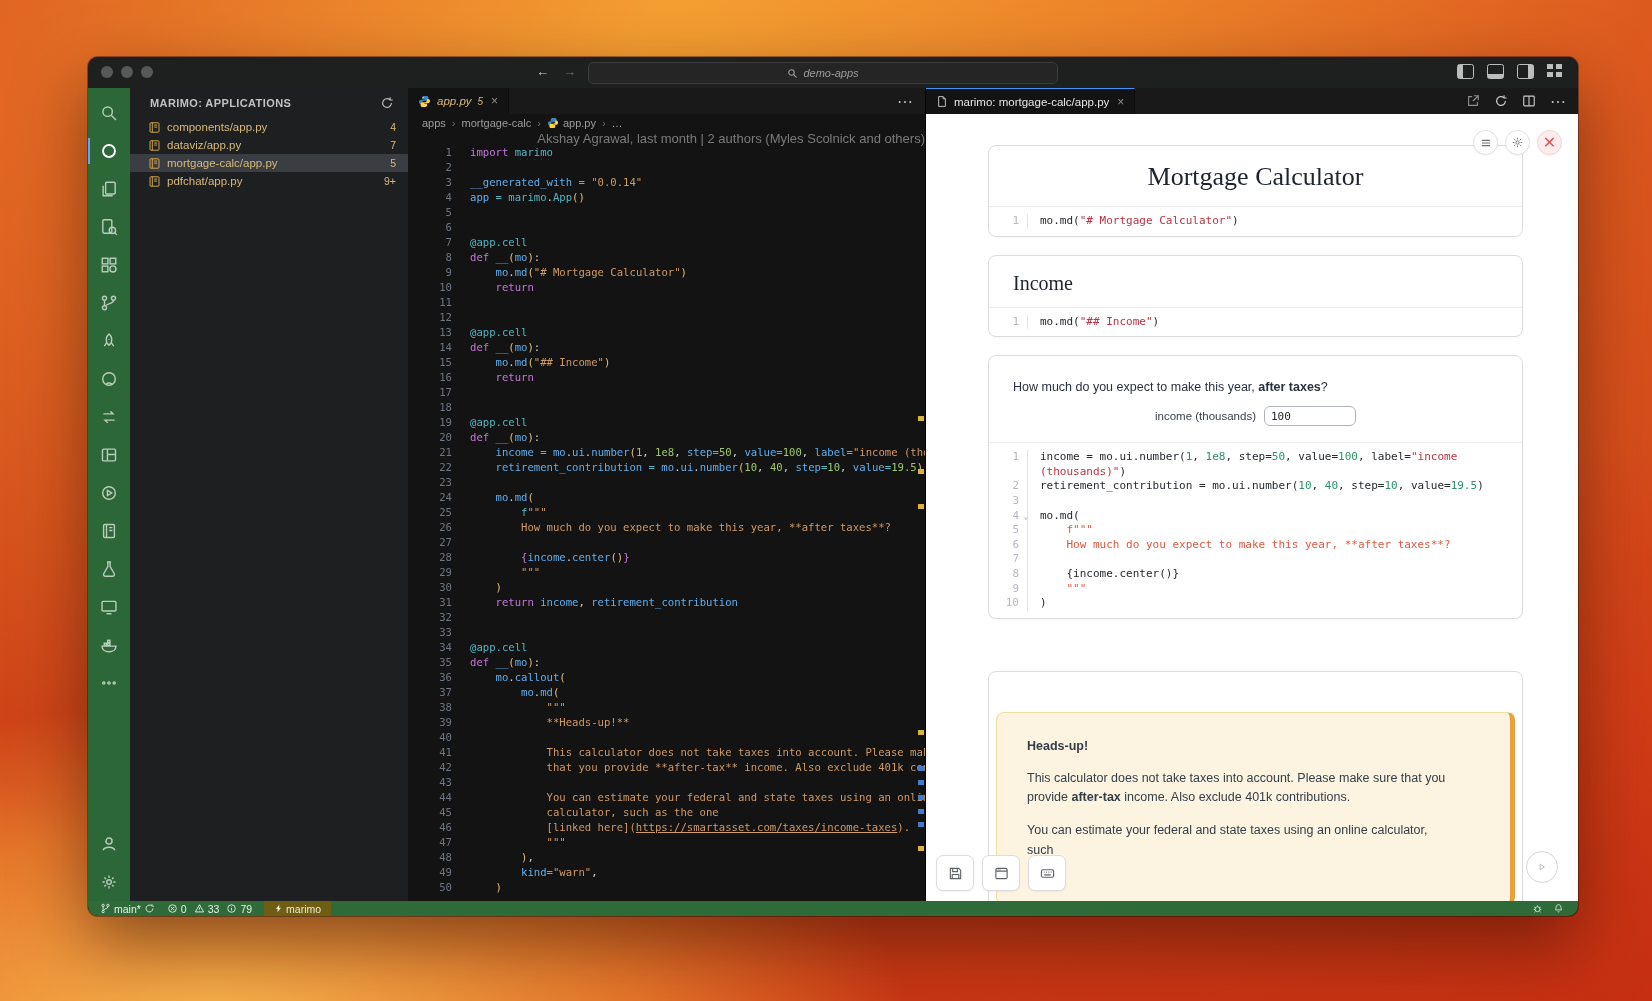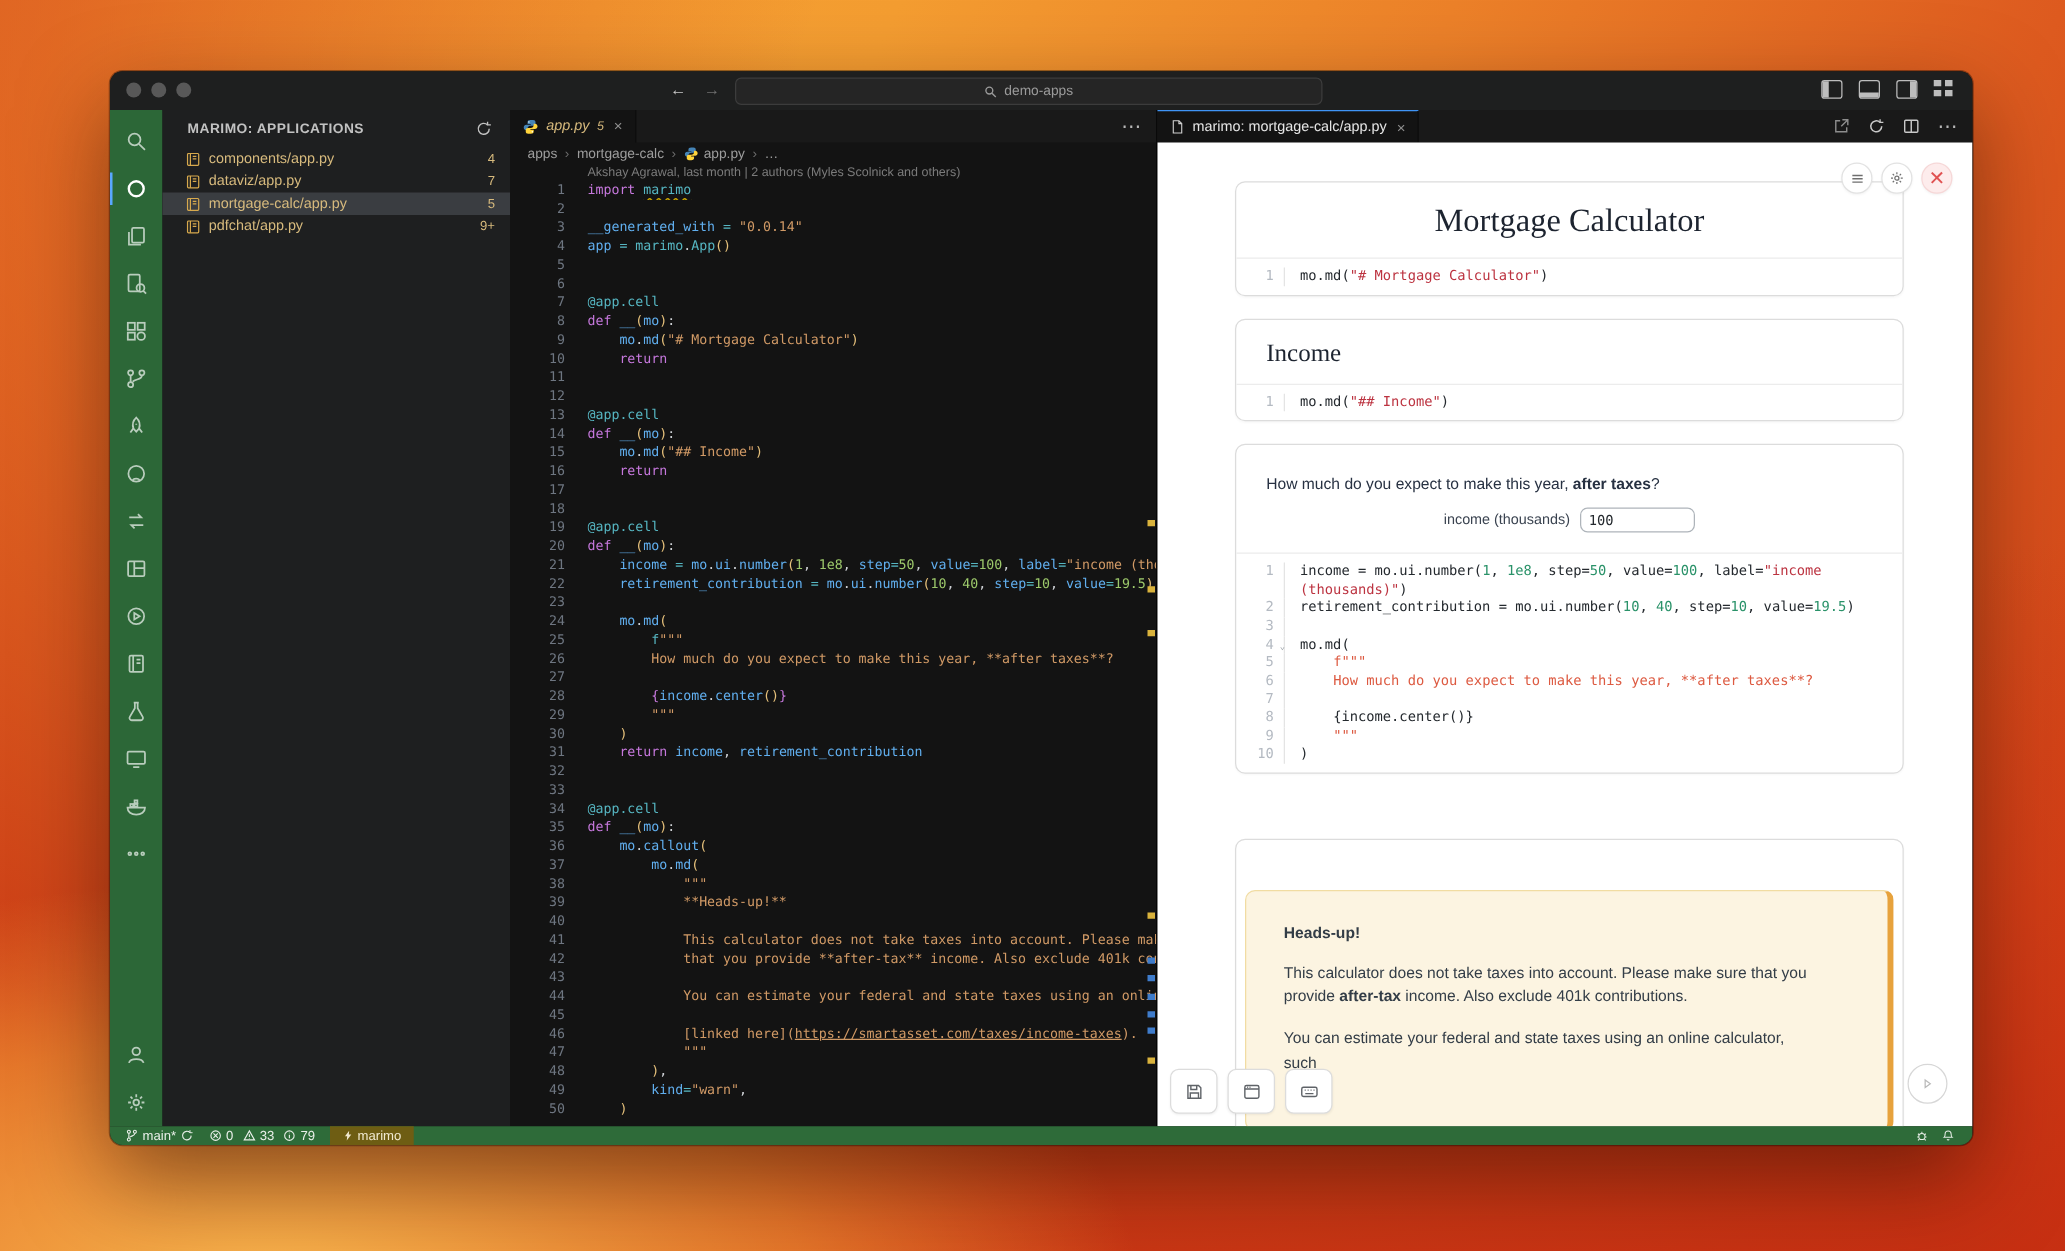--- a/index.html
+++ b/index.html
@@ -11,21 +11,21 @@
       linear-gradient(115deg,#f7a637 0%,#f49d31 34%,#ec8129 55%,#dd5a1f 78%,#cd3c16 100%);}
   .window{position:absolute;left:88px;top:57px;width:1490px;height:859px;border-radius:10px;overflow:hidden;
     background:#131313;box-shadow:0 28px 70px rgba(40,10,0,.5), 0 0 0 1px rgba(0,0,0,.35);}
   
   .titlebar{position:relative;height:31px;background:#1e1f1f;border-bottom:1px solid #0f0f0f;display:flex;align-items:center;}
   .lights{position:absolute;left:13px;top:9px;display:flex;gap:8px;}
   .light{width:12px;height:12px;border-radius:50%;background:#585858;}
   .navarrows{position:absolute;left:448px;top:7px;display:flex;gap:14px;color:#c9c9c9;font-size:13px;}
   .navarrows .dim{color:#6f6f6f;}
   .searchbox{position:absolute;left:500px;top:5px;width:468px;height:20px;background:#252525;border:1px solid #3c3c3c;border-radius:5px;
-    display:flex;align-items:center;justify-content:center;gap:5px;color:#9b9b9b;font-size:11px;}
+    display:flex;align-items:center;justify-content:center;gap:5px;color:#9b9b9b;font-size:11px;font-style:italic;}
   .winlayouts{position:absolute;right:16px;top:7px;display:flex;gap:13px;color:#c0c0c0;}
   .wl{width:15px;height:13px;border:1.2px solid #bdbdbd;border-radius:2.5px;position:relative;}
   .wl.l::before{content:"";position:absolute;left:0;top:0;bottom:0;width:5px;background:#bdbdbd;}
   .wl.b::before{content:"";position:absolute;left:0;right:0;bottom:0;height:4px;background:#bdbdbd;}
   .wl.r::before{content:"";position:absolute;right:0;top:0;bottom:0;width:5px;background:#bdbdbd;}
   .wl.g{border:none;}
   .wl.g::before{content:"";position:absolute;inset:0;background:
      linear-gradient(#bdbdbd,#bdbdbd) 0 0/6px 5px no-repeat,linear-gradient(#bdbdbd,#bdbdbd) 100% 0/6px 5px no-repeat,
      linear-gradient(#bdbdbd,#bdbdbd) 0 100%/6px 5px no-repeat,linear-gradient(#bdbdbd,#bdbdbd) 100% 100%/6px 5px no-repeat;}
   
@@ -48,21 +48,21 @@
   .group1{width:517px;flex:none;display:flex;flex-direction:column;background:#131313;border-right:1px solid #000;}
   .tabsbar{height:26px;background:#191919;display:flex;align-items:stretch;flex:none;position:relative;}
   .tab{display:flex;align-items:center;gap:6px;padding:0 10px;background:#131313;border-right:1px solid #0d0d0d;font-size:11.5px;position:relative;}
   .tab .close{color:#8f8f8f;font-size:12px;margin-left:2px;}
   .tab1-label{color:#d7ba7d;font-style:italic;}
   .tab .tbadge{color:#d7ba7d;font-size:10px;font-style:italic;}
   .tabsbar .actions{margin-left:auto;display:flex;align-items:center;gap:14px;padding:0 12px;color:#b7b7b7;}
   .breadcrumbs{height:18px;display:flex;align-items:center;gap:6px;padding-left:14px;font-size:11px;color:#9d9d9d;flex:none;}
   .bc-sep{color:#6c6c6c;}
   .codewrap{position:relative;flex:1;overflow:hidden;}
-  .codelens{height:13px;font-size:10px;color:#7b7b7b;padding-left:62px;line-height:13px;white-space:nowrap;}
+  .codelens{height:13px;font-size:13px;color:#7b7b7b;padding-left:62px;line-height:13px;white-space:nowrap;text-align:right;}
   .cl{display:flex;height:15px;font-family:"DejaVu Sans Mono",monospace;font-size:10.6px;line-height:15px;}
   .ln{width:44px;text-align:right;padding-right:18px;color:#6e7681;flex:none;}
   .lt{white-space:pre;overflow:hidden;flex:1;color:#cfd2d6;}
   .tk-kw{color:#c678dd}.tk-v{color:#61afef}.tk-t{color:#56b6c2}.tk-s{color:#d19a66}.tk-n{color:#9dc96b}
   .tk-o{color:#56b6c2}.tk-y{color:#e5c07b}.tk-w{color:#cfd2d6}.tk-d{color:#56b6c2}.tk-b{color:#c678dd}
   .tk-imp{color:#56b6c2;text-decoration:underline wavy #c8a400 1px;text-underline-offset:3px;}
   .tk-u{color:#d19a66;text-decoration:underline;}
   .ruler{position:absolute;right:1px;top:0;bottom:0;width:6px;}
   .mark{position:absolute;right:0;width:6px;height:5px;}
   
@@ -515,20 +515,21 @@
               <div class="cl">
                 <span class="ln">43</span>
                 <span class="lt"></span>
               </div>
               <div class="cl">
                 <span class="ln">44</span>
                 <span class="lt"><span class="tk-w">            </span><span class="tk-s">You can estimate your federal and state taxes using an online</span></span>
               </div>
               <div class="cl">
                 <span class="ln">45</span>
+                <span class="lt"><span class="tk-w">            </span><span class="tk-s">calculator, such as the one</span></span>
               </div>
               <div class="cl">
                 <span class="ln">46</span>
                 <span class="lt"><span class="tk-w">            </span><span class="tk-s">[linked here](</span><span class="tk-u">https://smartasset.com/taxes/income-taxes</span><span class="tk-s">).</span></span>
               </div>
               <div class="cl">
                 <span class="ln">47</span>
                 <span class="lt"><span class="tk-w">            </span><span class="tk-s">"""</span></span>
               </div>
               <div class="cl">

